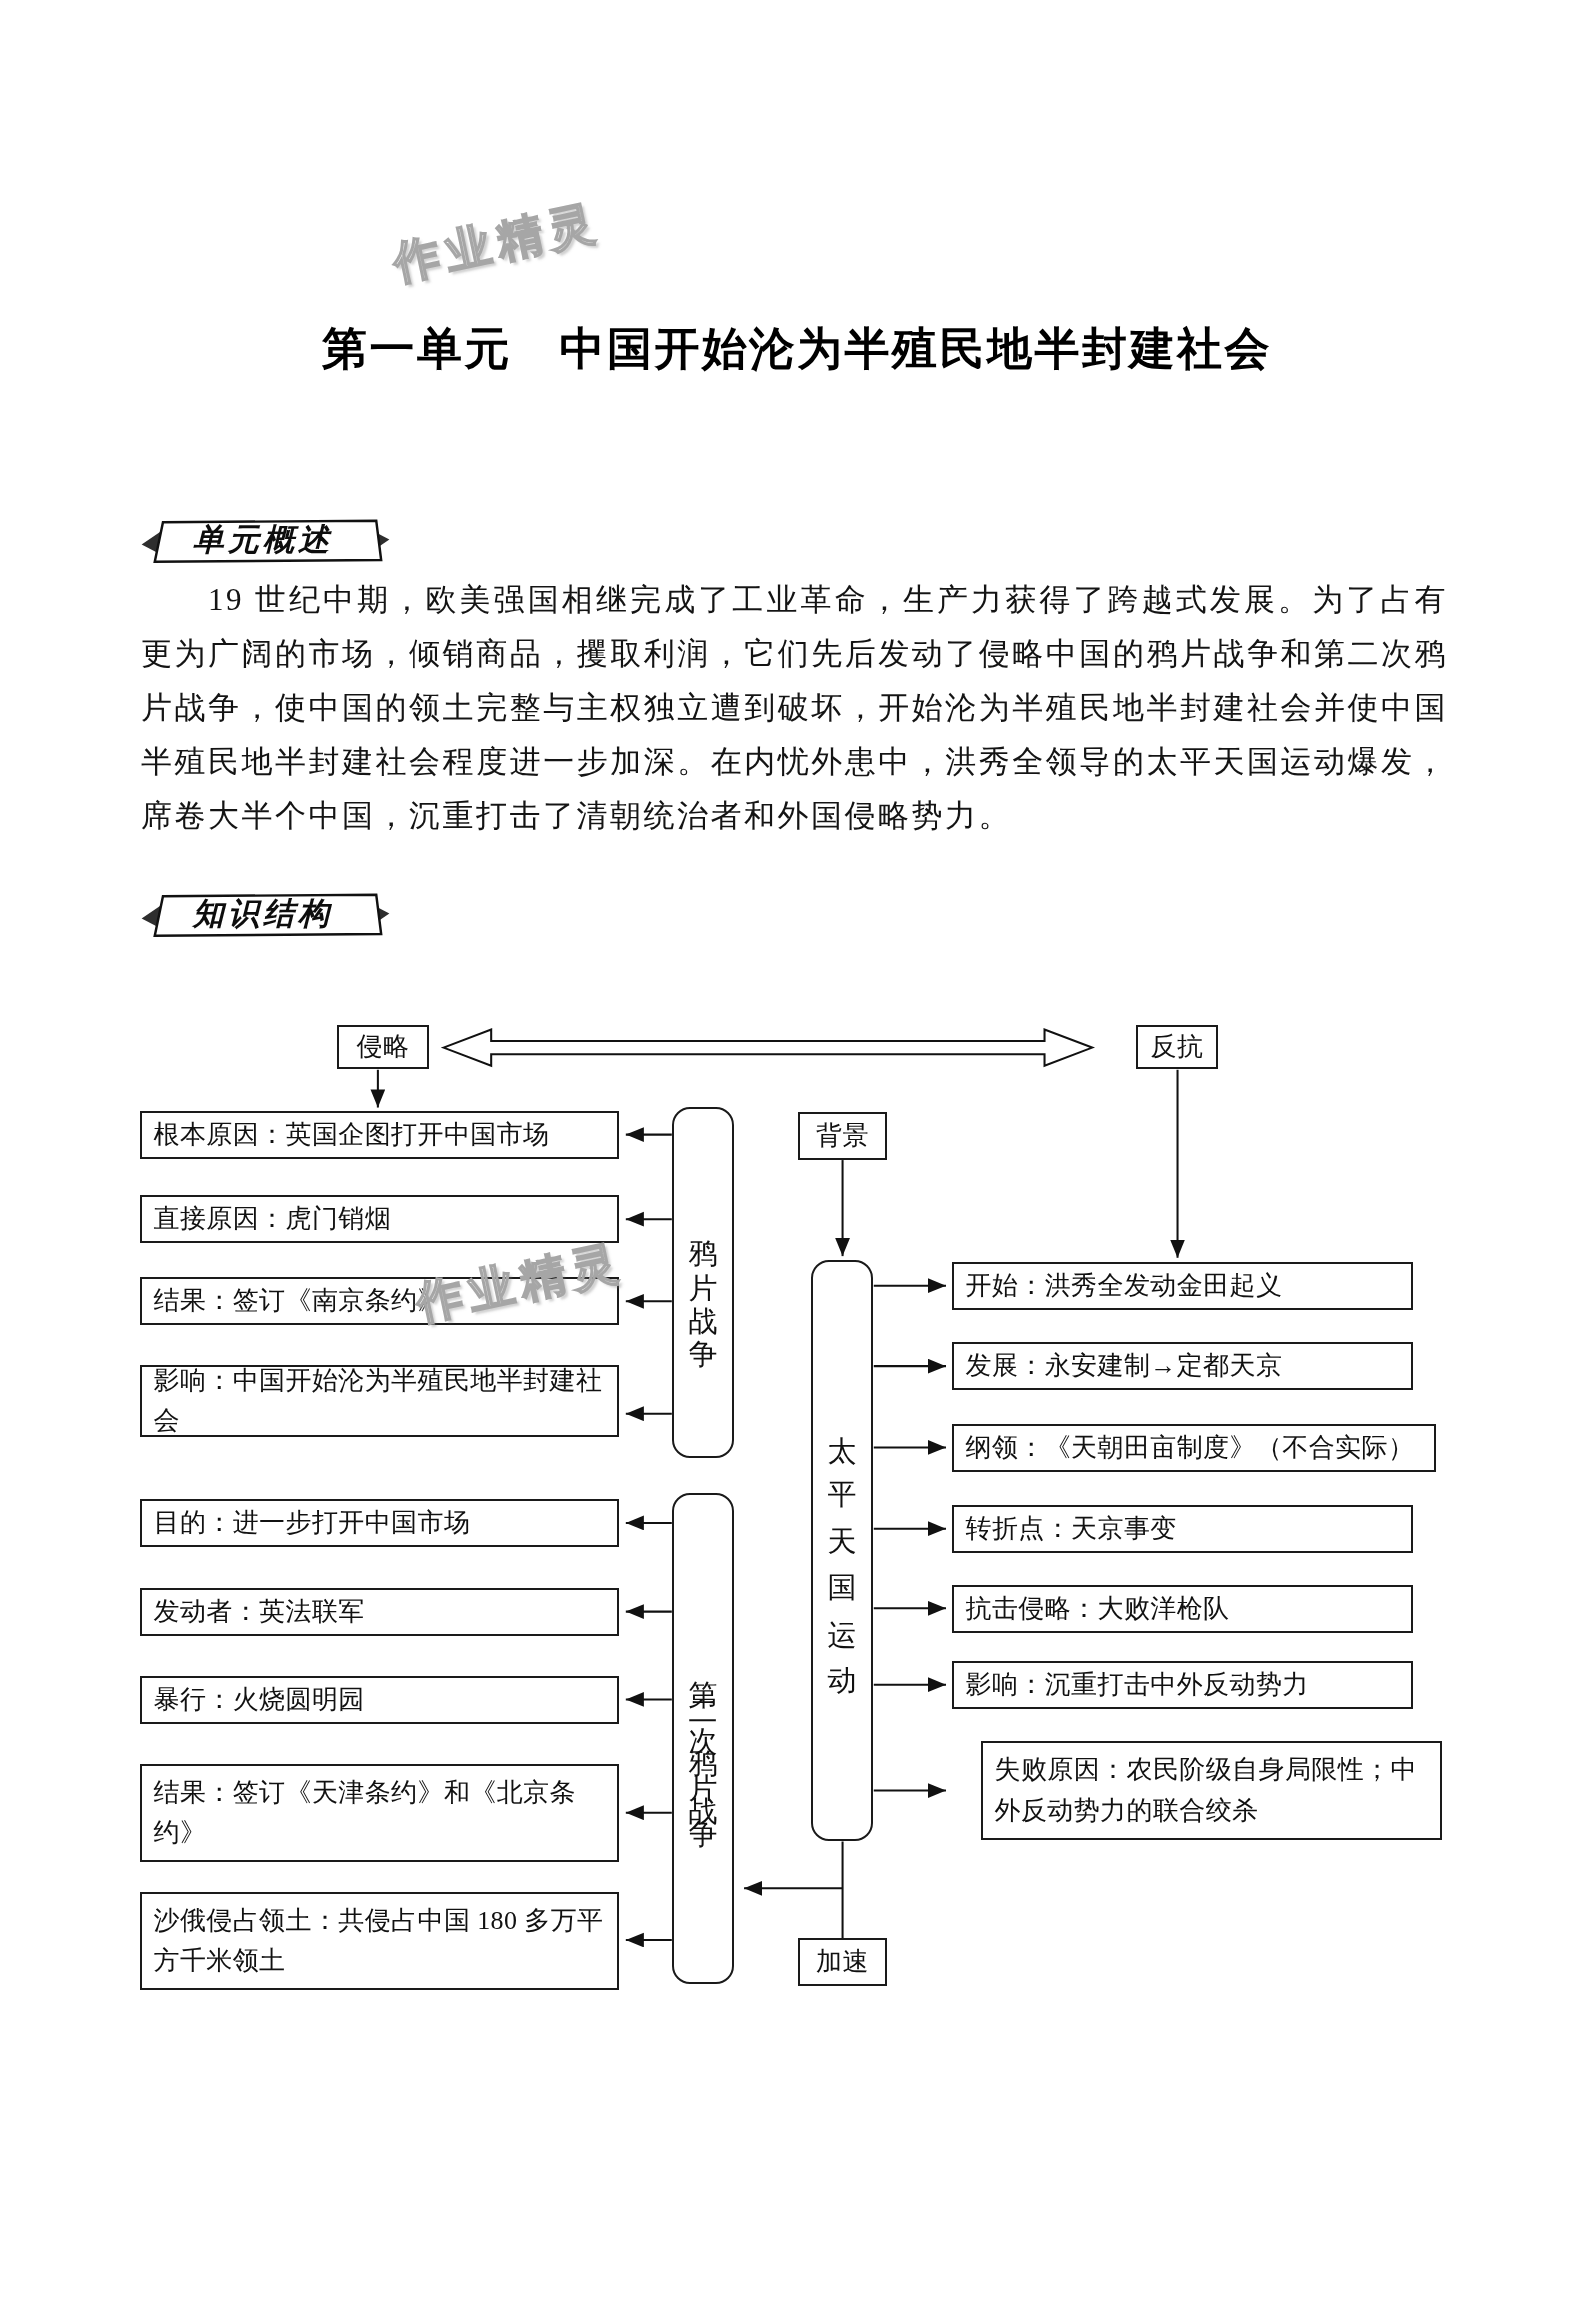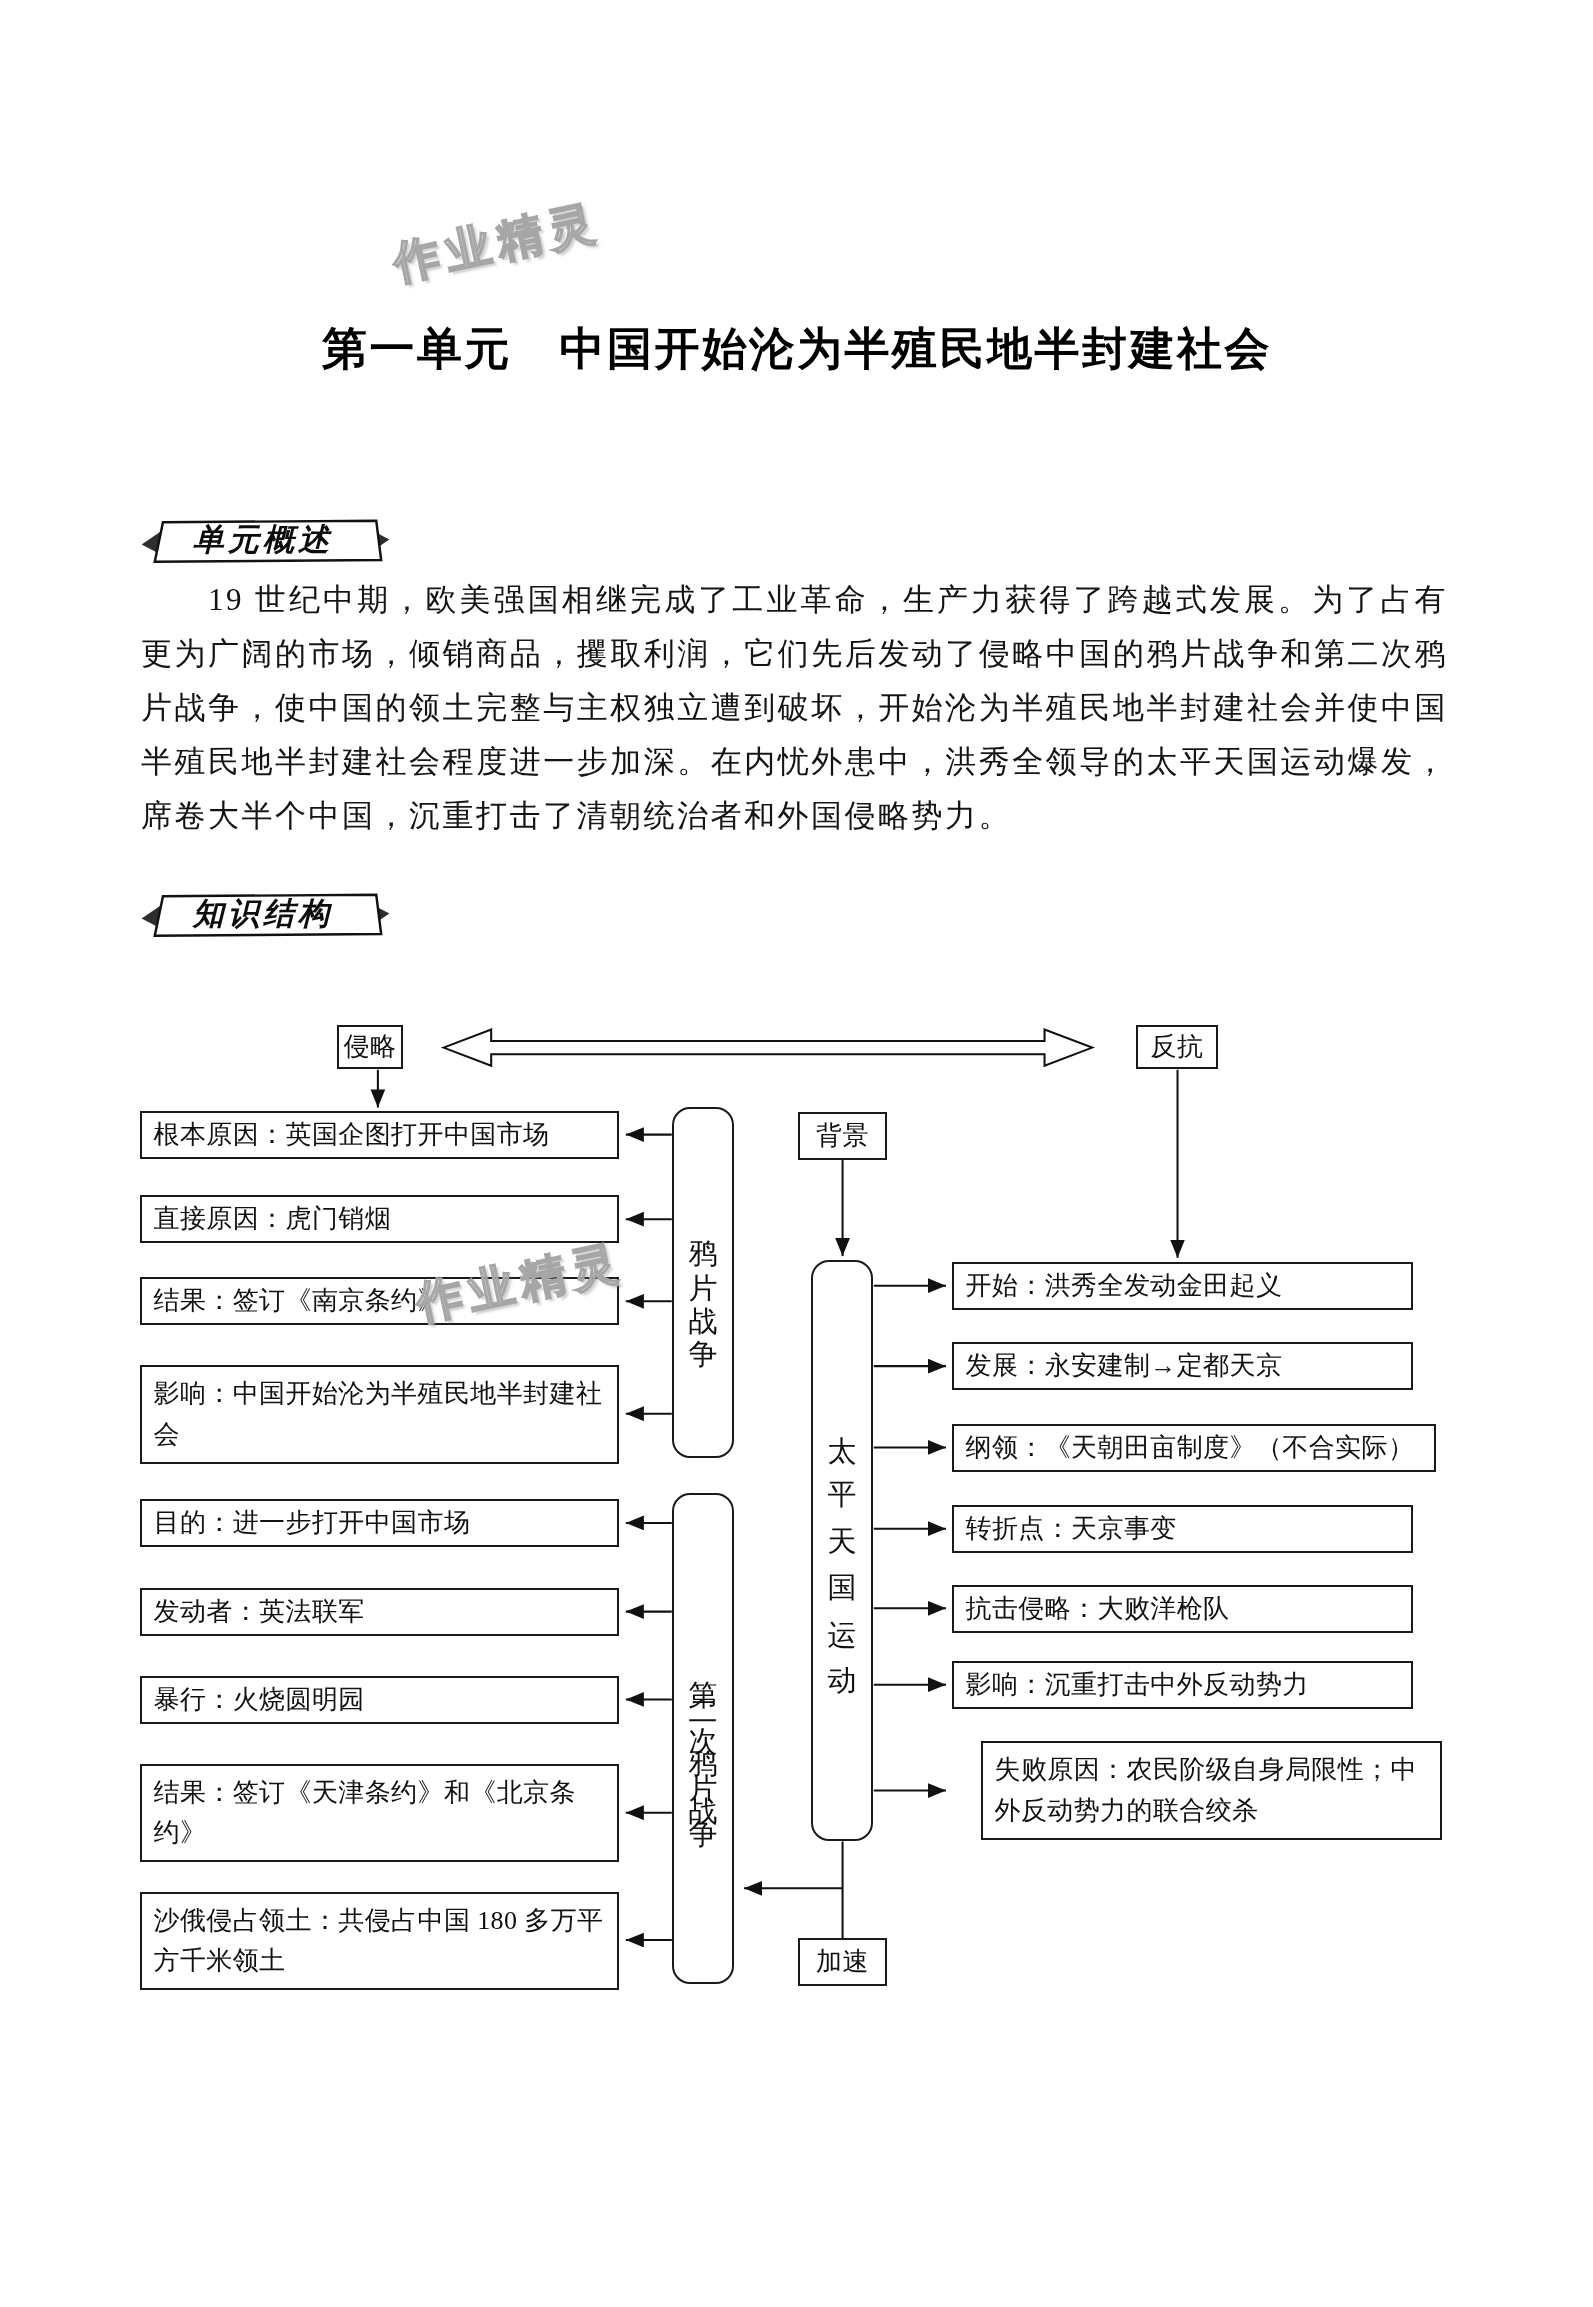--- a/index.html
+++ b/index.html
@@ -108,27 +108,27 @@
 
   <div class="banner" style="left:140px;top:892px;">
     <svg viewBox="0 0 306 58">
       <polygon points="2,32 40,6 40,52" fill="#2e2e2e"></polygon>
       <polygon points="304,26 266,6 266,52" fill="#2e2e2e"></polygon>
       <polygon points="28,5 288,3 294,51 18,53" fill="#ffffff" stroke="#111" stroke-width="3"></polygon>
     </svg>
     <span class="banner-text">知识结构</span>
   </div>
 
-  <div class="dbox lab" style="left:337px;top:1025px;width:66px;height:44px;">侵略</div>
+  <div class="dbox lab" style="left:337px;top:1025px;width:92px;height:44px;">侵略</div>
   <div class="dbox lab" style="left:1136px;top:1025px;width:82px;height:44px;">反抗</div>
 
   <div class="dbox item" style="left:140px;top:1111px;width:479px;height:48px;">根本原因：英国企图打开中国市场</div>
   <div class="dbox item" style="left:140px;top:1195px;width:479px;height:48px;">直接原因：虎门销烟</div>
   <div class="dbox item" style="left:140px;top:1277px;width:479px;height:48px;">结果：签订《南京条约》</div>
-  <div class="dbox item" style="left:140px;top:1365px;width:479px;height:99px;">影响：中国开始沦为半殖民地半封建社会</div>
+  <div class="dbox item" style="left:140px;top:1365px;width:479px;height:72px;">影响：中国开始沦为半殖民地半封建社会</div>
 
   <div class="dbox item" style="left:140px;top:1499px;width:479px;height:48px;">目的：进一步打开中国市场</div>
   <div class="dbox item" style="left:140px;top:1588px;width:479px;height:48px;">发动者：英法联军</div>
   <div class="dbox item" style="left:140px;top:1676px;width:479px;height:48px;">暴行：火烧圆明园</div>
   <div class="dbox item" style="left:140px;top:1764px;width:479px;height:98px;">结果：签订《天津条约》和《北京条约》</div>
   <div class="dbox item" style="left:140px;top:1892px;width:479px;height:98px;">沙俄侵占领土：共侵占中国 180 多万平方千米领土</div>
 
   <div class="dbox vert" style="left:672px;top:1107px;width:62px;height:351px;letter-spacing:33px;">鸦片战争</div>
   <div class="dbox vert" style="left:672px;top:1493px;width:62px;height:491px;letter-spacing:23px;">第二次鸦片战争</div>
   <div class="dbox vert" style="left:811px;top:1260px;width:62px;height:581px;letter-spacing:46px;">太平天国运动</div>

